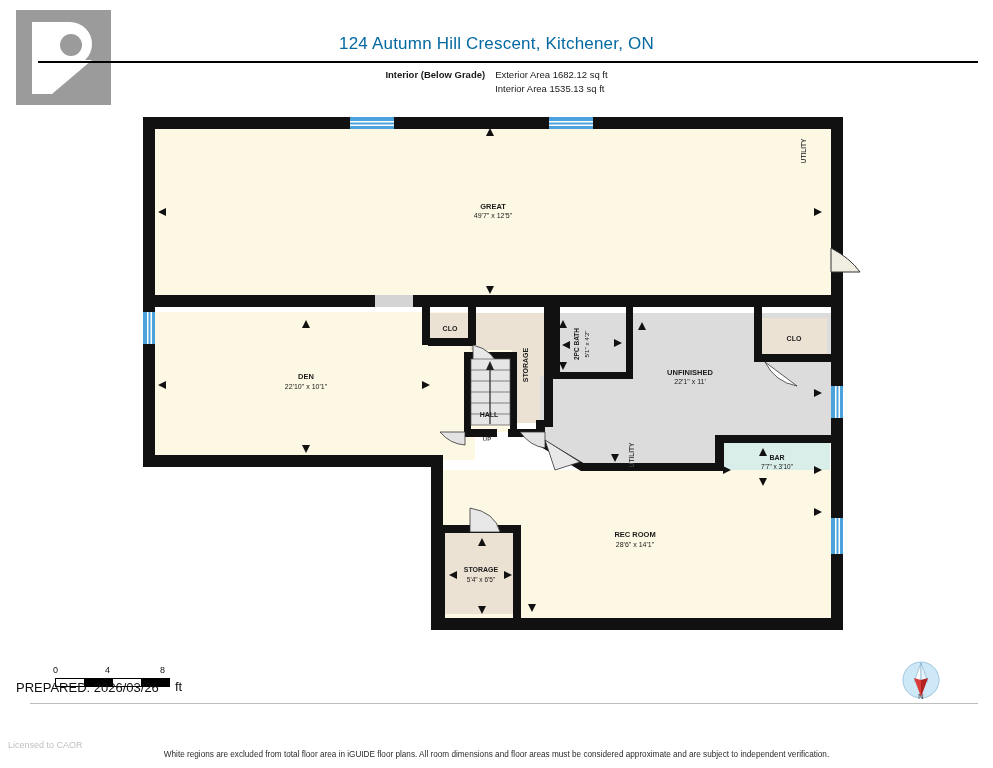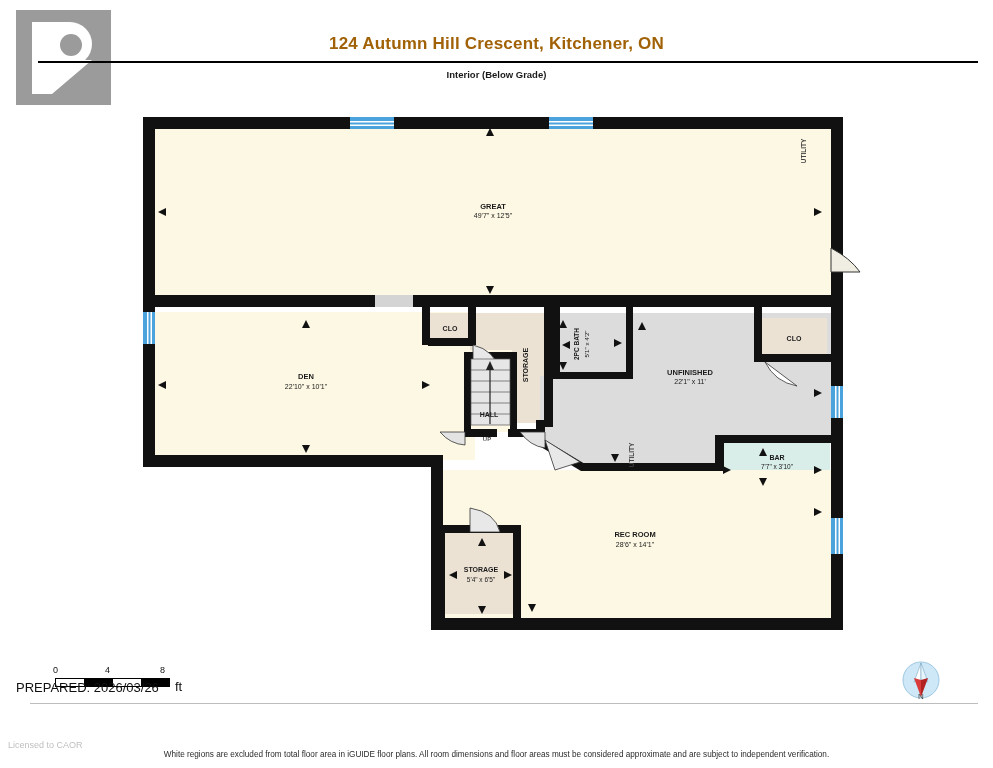--- a/index.html
+++ b/index.html
@@ -89,22 +89,22 @@
     height: 2px;
     background: #000000;
   }
   #plan-title {
     position: absolute;
     left: 0;
     top: 34px;
     width: 993px;
     text-align: center;
     font-size: 17px;
-    font-weight: bold;
-    color: #a16207;
+    font-weight: normal;
+    color: #0369a1;
     letter-spacing: 0.2px;
   }
   #subtitle-row {
     position: absolute;
     left: 0;
     top: 68px;
     width: 993px;
     display: flex;
     justify-content: center;
     align-items: flex-start;
@@ -217,20 +217,24 @@
     <div class="r-bowl"></div>
     <div class="r-bowl-in"></div>
     <div class="r-leg"></div>
   </div>
 </div>
 
 <div id="title-rule"></div>
 <div id="plan-title">124 Autumn Hill Crescent, Kitchener, ON</div>
 <div id="subtitle-row">
   <div id="level-label">Interior (Below Grade)</div>
+  <div id="area-block">
+    <span>Exterior Area 1682.12 sq ft</span>
+    <span>Interior Area 1535.13 sq ft</span>
+  </div>
 </div>
 
 <svg id="plan" viewBox="0 0 993 768" xmlns="http://www.w3.org/2000/svg">
 
   <rect x="153" y="127" width="680" height="168" fill="#fdf8e3"></rect>
 
   <rect x="153" y="312" width="282" height="148" fill="#fdf8e3"></rect>
 
   <rect x="435" y="312" width="40" height="148" fill="#fdf8e3"></rect>
 

